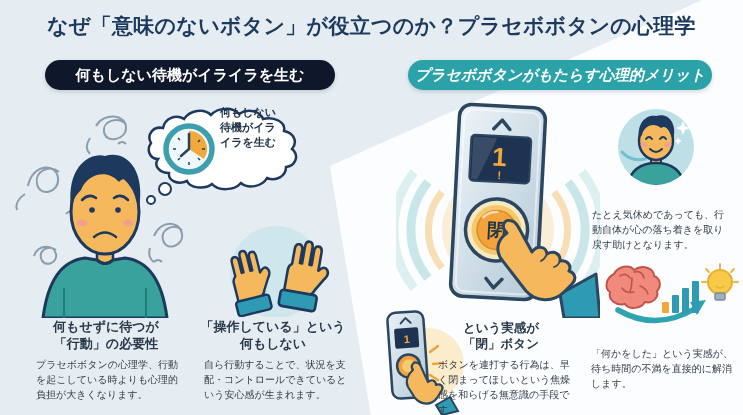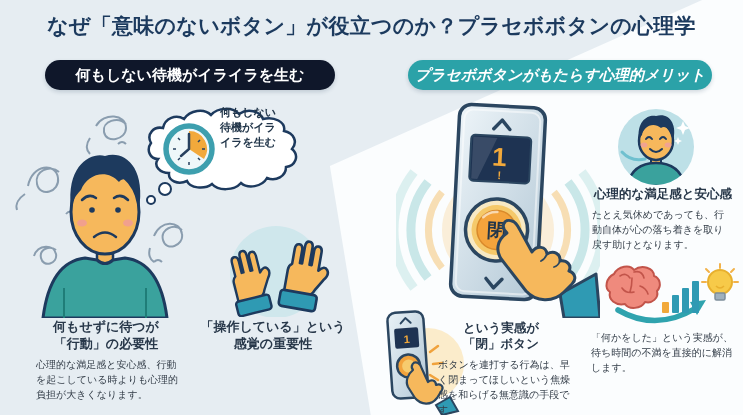--- a/index.html
+++ b/index.html
@@ -99,25 +99,26 @@
     </g>
     <g transform="translate(104,50) rotate(10) scale(1.08)">
       <path d="M-13,22 L-13,2 Q-13,-2 -10,-4 L-10,-18 Q-10,-23 -6.5,-23 Q-3,-23 -3,-18 L-3,-6 L-1,-6 L-1,-22 Q-1,-27 2.5,-27 Q6,-27 6,-22 L6,-6 L8,-6 L8,-19 Q8,-24 11.5,-24 Q15,-24 15,-19 L15,-2 Q20,-8 23,-4 Q26,0 21,6 L15,16 Q13,22 6,24 Q-6,26 -13,22 Z" fill="#f6b85c" stroke="#1d3a5e" stroke-width="2.4" stroke-linejoin="round"></path>
       <rect x="-16" y="21" width="34" height="15" rx="3" fill="#2f9ab3" stroke="#1d3a5e" stroke-width="2.4"></rect>
     </g>
   </svg>
 
   <div class="abs block" style="left:28px;top:319px;width:156px">
     <h3>何もせずに待つが
 「行動」の必要性</h3>
-    <p style="padding-left:8px;width:148px">心理的な満足感と安心感、行動を起こしている時よりも心理的負担が大きくなります。</p>
+    <p style="padding-left:8px;width:148px">プラセボボタンの心理学、行動を起こしている時よりも心理的負担が大きくなります。</p>
   </div>
   <div class="abs block" style="left:194px;top:319px;width:158px">
     <h3>「操作している」という
-感覚の重要性</h3>
+何もしない</h3>
+    <p style="padding-left:10px;width:148px">自ら行動することで、状況を支配・コントロールできているという安心感が生まれます。</p>
   </div>
 
   <svg class="abs" style="left:396px;top:92px" width="204" height="226" viewBox="0 0 204 226">
     <defs>
       <linearGradient id="panelGrad" x1="0" y1="0" x2="1" y2="1">
         <stop offset="0" stop-color="#eef5f9"></stop>
           <stop offset="1" stop-color="#b3c8d6"></stop>
       </linearGradient>
     </defs>
     <g fill="none">
@@ -172,22 +173,21 @@
       <path d="M29,31 Q32,27 35,31 M43,31 Q46,27 49,31" stroke="#1d3a5e" stroke-width="2" fill="none" stroke-linecap="round"></path>
       <ellipse cx="27" cy="37" rx="3.5" ry="2.5" fill="#f09d9d" opacity=".8"></ellipse>
       <ellipse cx="51" cy="37" rx="3.5" ry="2.5" fill="#f09d9d" opacity=".8"></ellipse>
       <path d="M33,41 Q39,47 45,41" stroke="#1d3a5e" stroke-width="2" fill="none" stroke-linecap="round"></path>
     </g>
     <path d="M66,13 L68,18 L73,20 L68,22 L66,27 L64,22 L59,20 L64,18 Z" fill="#ffffff"></path>
     <path d="M61,29 l1.2,2.8 2.8,1.2 -2.8,1.2 -1.2,2.8 -1.2,-2.8 -2.8,-1.2 2.8,-1.2 Z" fill="#ffffff"></path>
   </svg>
 
   <div class="abs block right-style" style="left:590px;top:186px;width:146px">
-    <h3>心理的な満足感と安心感</h3>
-    <p style="padding-left:2px;width:136px;margin-top:5px">たとえ気休めであっても、行動自体が心の落ち着きを取り戻す助けとなります。</p>
+    <p style="padding-left:2px;width:136px;margin-top:21px">たとえ気休めであっても、行動自体が心の落ち着きを取り戻す助けとなります。</p>
   </div>
 
   <svg class="abs" style="left:596px;top:262px" width="146" height="62" viewBox="0 0 146 62">
     <path d="M22,48 Q60,70 100,46" stroke="#2fa3ae" stroke-width="5.5" fill="none" stroke-linecap="round"></path>
     <polygon points="110,38 94,40 101,53" fill="#2fa3ae"></polygon>
     <g>
       <path d="M18,12 C22,4 34,2 38,8 C46,2 58,6 58,14 C64,16 66,24 61,29 C63,36 56,42 49,40 C45,47 33,48 29,42 C20,44 12,38 14,30 C8,26 10,16 18,12 Z" fill="#ef8a7d" stroke="#c2544a" stroke-width="2" stroke-linejoin="round"></path>
       <path d="M24,14 q6,-4 10,2 M38,10 q8,-2 10,6 M26,26 q4,6 12,4 M44,24 q6,2 8,8 M36,16 q0,8 -2,14" stroke="#c2544a" stroke-width="1.6" fill="none" stroke-linecap="round"></path>
     </g>
     <g>
@@ -198,21 +198,21 @@
     </g>
     <g>
       <path d="M124,6 L124,2 M113,10 L110,7 M135,10 L138,7 M110,20 L106,20 M138,20 L142,20" stroke="#f2b24a" stroke-width="2" stroke-linecap="round"></path>
       <circle cx="124" cy="20" r="12" fill="#f7ca49" stroke="#e8b02e" stroke-width="2"></circle>
       <path d="M120,24 q4,4 8,0" stroke="#e8b02e" stroke-width="1.5" fill="none"></path>
       <rect x="119" y="31" width="10" height="7" rx="1.5" fill="#9fb0bd" stroke="#7d8d9a" stroke-width="1.5"></rect>
     </g>
   </svg>
 
   <div class="abs block right-style" style="left:591px;top:327px;width:150px">
-    <p style="width:148px;margin-top:3px">「何かをした」という実感が、待ち時間の不満を直接的に解消します。</p>
+    <p style="width:148px;margin-top:19px">「何かをした」という実感が、待ち時間の不満を直接的に解消します。</p>
   </div>
 
   <svg class="abs" style="left:380px;top:302px" width="84" height="113" viewBox="0 0 84 113">
     <defs>
       <linearGradient id="panelGrad2" x1="0" y1="0" x2="1" y2="1">
         <stop offset="0" stop-color="#e8f1f6"></stop>
           <stop offset="1" stop-color="#b3c8d6"></stop>
       </linearGradient>
     </defs>
     <circle cx="48" cy="62" r="36" fill="#fbeccb"></circle>

